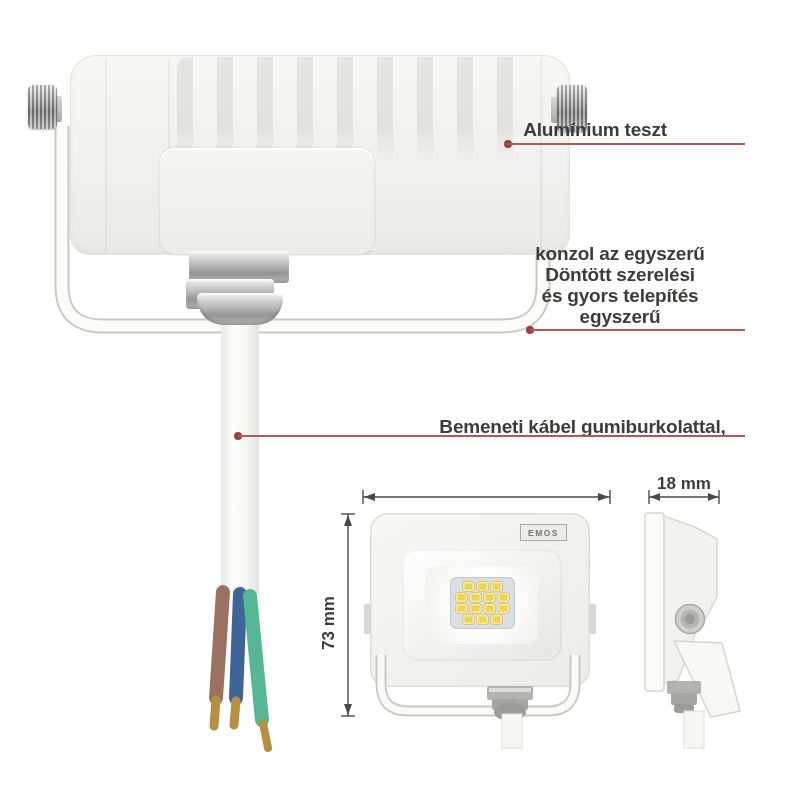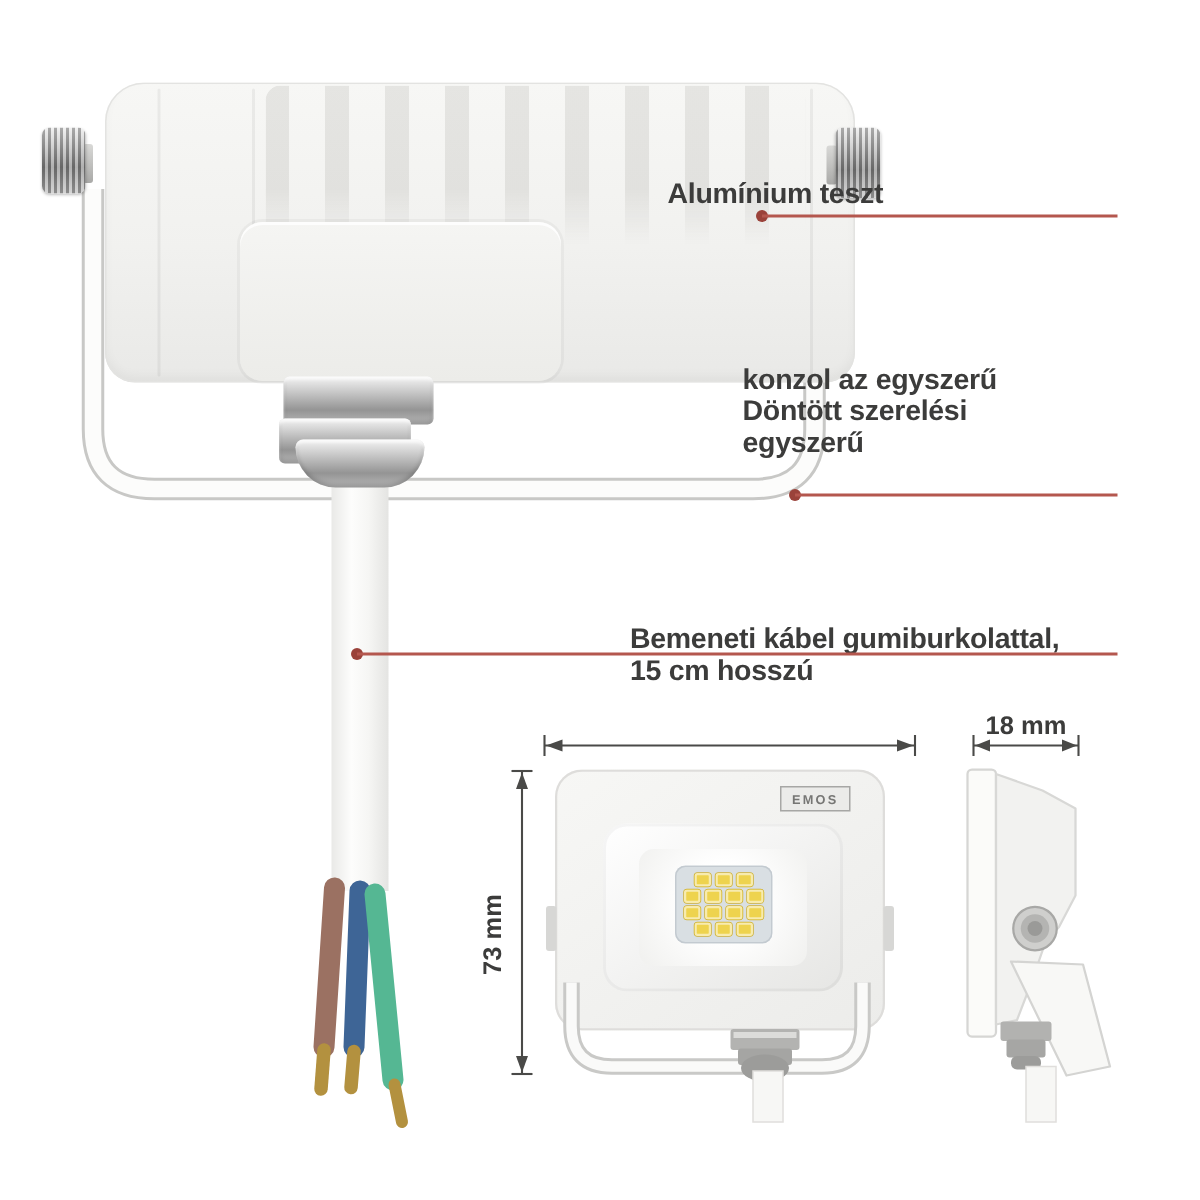--- a/index.html
+++ b/index.html
@@ -29,21 +29,21 @@
   .washer{background:linear-gradient(180deg,#d9d9d7,#a9a9a7);border-radius:2px;}
   .metal{background:linear-gradient(180deg,#f4f4f4,#c4c4c4 35%,#949494 70%,#b8b8b8);
     box-shadow:inset 0 2px 2px rgba(255,255,255,0.7), inset 0 -2px 3px rgba(0,0,0,0.18);}
   .gland1{left:189px;top:251px;width:100px;height:32px;border-radius:4px;}
   .gland2{left:186px;top:279px;width:88px;height:30px;border-radius:4px;}
   .gland3{left:197px;top:293px;width:86px;height:32px;border-radius:8px 8px 42px 42px;}
   .cable{left:221px;top:312px;width:38px;height:282px;
     background:linear-gradient(90deg,#e9e9e7,#fdfdfc 35%,#f6f6f4 65%,#e4e4e2);}
 
   
-  .ann{position:absolute;text-align:left;color:#3c3c3b;font-weight:bold;
+  .ann{position:absolute;text-align:center;color:#3c3c3b;font-weight:bold;
        font-size:19px;line-height:21px;letter-spacing:-0.2px;}
   .leader{position:absolute;height:2px;background:#b4574e;}
   .ldot{position:absolute;width:8px;height:8px;border-radius:50%;background:#9a423a;}
 
   
   .dimtext{position:absolute;color:#3c3c3b;font-weight:bold;font-size:17px;text-align:center;}
   .fbody{left:370px;top:513px;width:220px;height:174px;border-radius:18px;
     background:linear-gradient(145deg,#f7f7f5,#ececea);
     box-shadow:inset 0 0 0 1.5px #dedddb;}
   .frecess{left:402px;top:549px;width:160px;height:112px;border-radius:16px;
@@ -101,28 +101,28 @@
 
   <div class="ann" style="left:445px;top:119px;width:300px;">
     <div>Alumínium teszt</div>
   </div>
   <div class="ldot" style="left:504px;top:140px;"></div>
   <div class="leader" style="left:508px;top:143px;width:237px;"></div>
 
   <div class="ann" style="left:495px;top:243px;width:250px;">
     <div>konzol az egyszerű</div>
     <div>Döntött szerelési</div>
+    <div>és gyors telepítés</div>
     <div>egyszerű</div>
   </div>
   <div class="ldot" style="left:526px;top:326px;"></div>
   <div class="leader" style="left:530px;top:329px;width:215px;"></div>
 
   <div class="ann" style="left:420px;top:396px;width:325px;margin-top:20px;">
     <div>Bemeneti kábel gumiburkolattal,</div>
-    <div>15 cm hosszú</div>
   </div>
   <div class="ldot" style="left:234px;top:432px;"></div>
   <div class="leader" style="left:238px;top:435px;width:507px;"></div>
 
   <div class="dimtext" style="left:289px;top:613px;width:80px;transform:rotate(-90deg);">73 mm</div>
   <div class="dimtext" style="left:653px;top:474px;width:62px;">18 mm</div>
 
   <div class="abs fbody"></div>
   <div class="abs frecess"></div>
   <div class="abs finner"></div>

